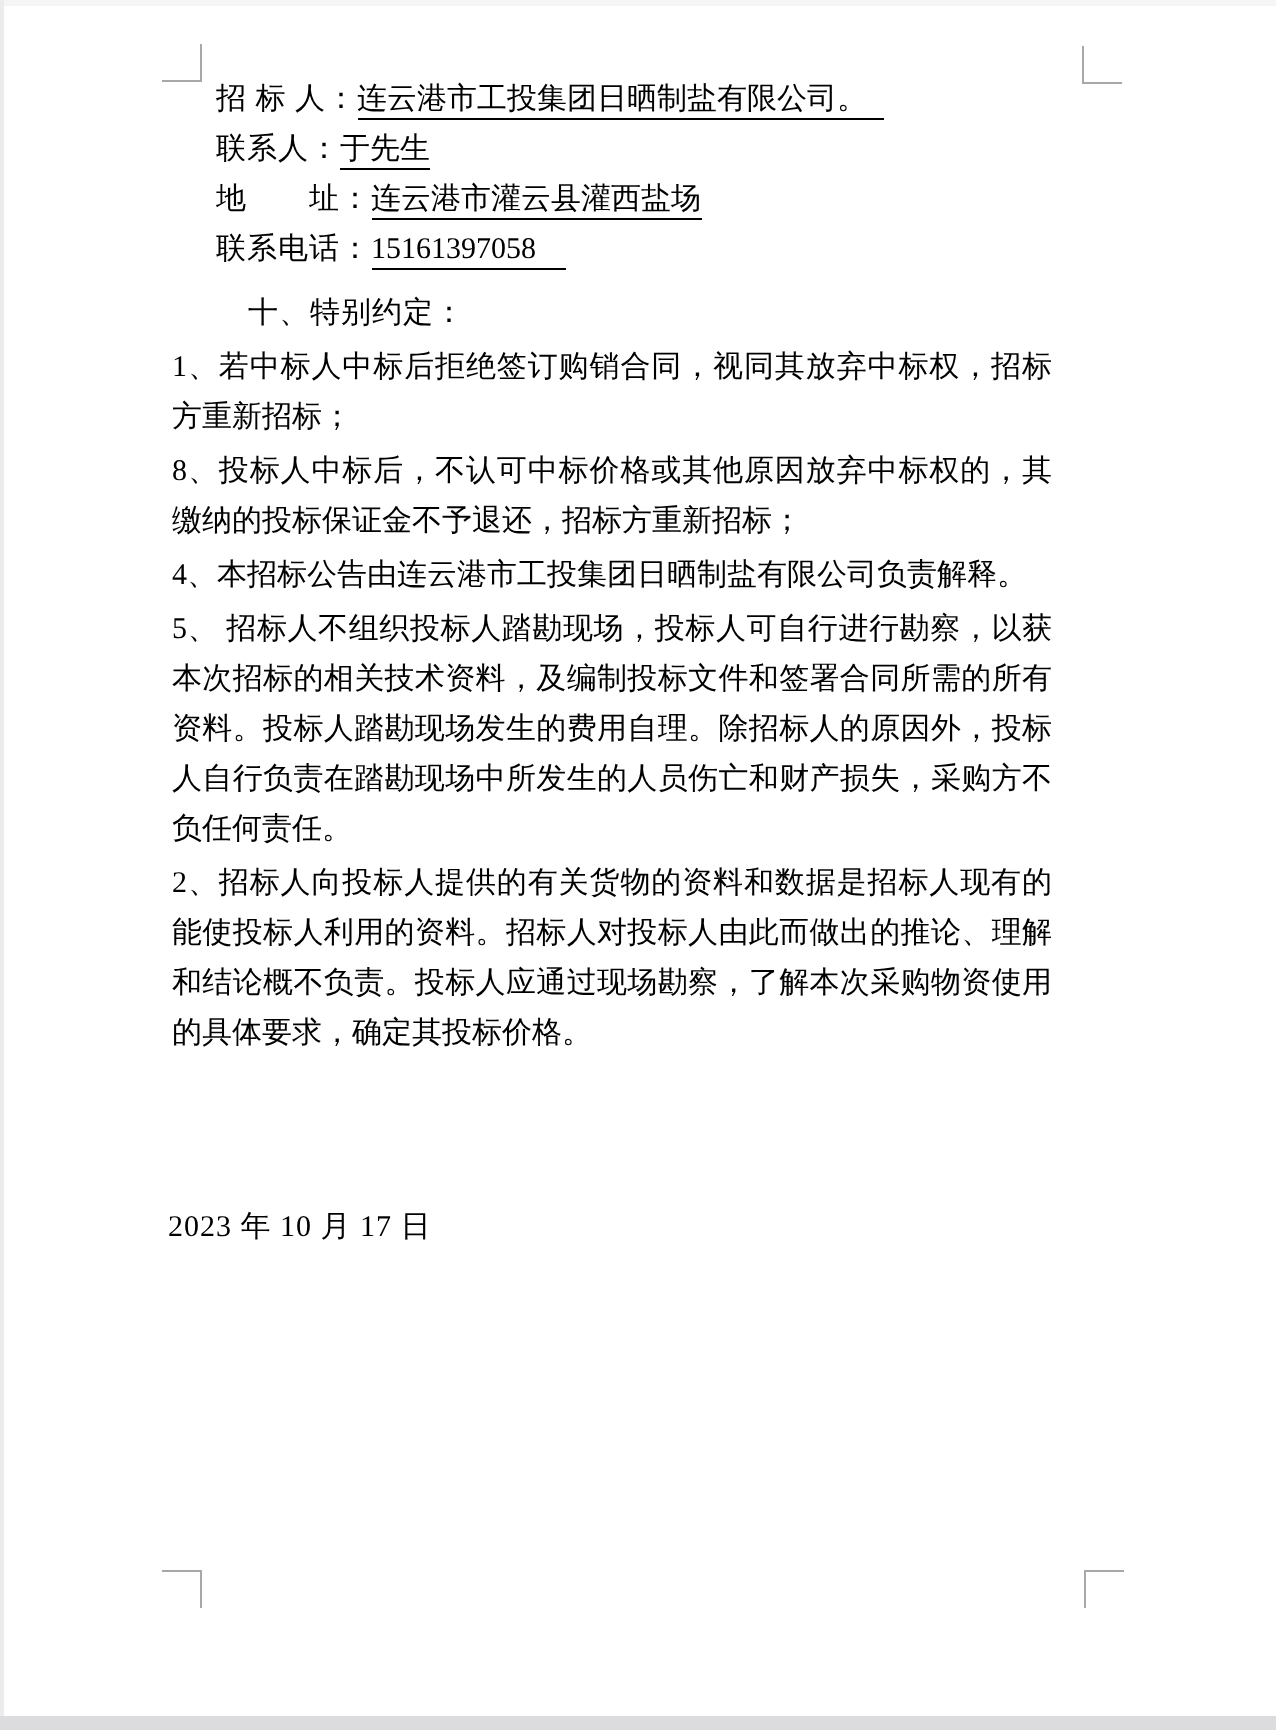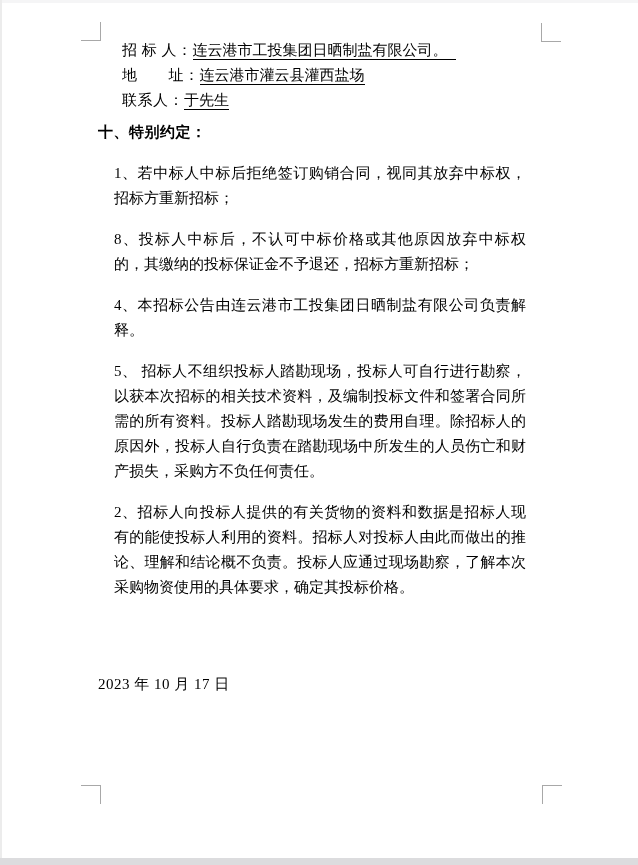--- a/index.html
+++ b/index.html
@@ -30,42 +30,43 @@
   }
   
   .crop { position: absolute; width: 19px; height: 18px; }
   .crop-tl { left: 81px; top: 22px; border-right: 1px solid #a8a8a8; border-bottom: 1px solid #a8a8a8; }
   .crop-tr { left: 541px; top: 23px; border-left: 1px solid #a8a8a8; border-bottom: 1px solid #a8a8a8; }
   .crop-bl { left: 81px; top: 785px; border-right: 1px solid #a8a8a8; border-top: 1px solid #a8a8a8; }
   .crop-br { left: 542px; top: 785px; border-left: 1px solid #a8a8a8; border-top: 1px solid #a8a8a8; }
 
   .text-area {
     position: absolute;
-    left: 98px;
+    left: 84px;
     top: 38px;
     width: 444px;
     font-size: 15px;
     line-height: 25px;
   }
   .contact-block { padding-left: 24px; }
   .contact-line { white-space: nowrap; }
   .contact-line .label { letter-spacing: 0.5px; }
   .uval {
     border-bottom: 1px solid #000000;
     padding-bottom: 1px;
   }
   .ext-sm { padding-right: 8px; }
   .ext-md { padding-right: 15px; }
   .section-heading {
-    font-weight: bold;
+    font-weight: normal;
     margin-top: 7px;
     letter-spacing: 0.5px;
+    margin-left: 40px;
   }
   .clause {
-    margin: 16px;
+    margin: 2px;
     text-align: justify;
     text-justify: inter-ideograph;
   }
   .date-line {
     margin-top: 72px;
     text-align: left;
     letter-spacing: 0.5px;
   }
 </style>
 </head>
@@ -79,24 +80,27 @@
 <div class="crop crop-bl"></div>
 <div class="crop crop-br"></div>
 
 <div class="text-area">
 
   <div class="contact-block">
     <div class="contact-line">
       <span class="label">招 标 人：</span><span class="uval ext-sm">连云港市工投集团日晒制盐有限公司。</span>
     </div>
     <div class="contact-line">
+      <span class="label">联系人：</span><span class="uval">于先生</span>
+    </div>
+    <div class="contact-line">
       <span class="label">地　　址：</span><span class="uval">连云港市灌云县灌西盐场</span>
     </div>
     <div class="contact-line">
-      <span class="label">联系人：</span><span class="uval">于先生</span>
+      <span class="label">联系电话：</span><span class="uval ext-md">15161397058</span>
     </div>
   </div>
 
   <div class="section-heading">十、特别约定：</div>
 
   <p class="clause">1、若中标人中标后拒绝签订购销合同，视同其放弃中标权，招标方重新招标；</p>
   <p class="clause">8、投标人中标后，不认可中标价格或其他原因放弃中标权的，其缴纳的投标保证金不予退还，招标方重新招标；</p>
   <p class="clause">4、本招标公告由连云港市工投集团日晒制盐有限公司负责解释。</p>
   <p class="clause">5、 招标人不组织投标人踏勘现场，投标人可自行进行勘察，以获本次招标的相关技术资料，及编制投标文件和签署合同所需的所有资料。投标人踏勘现场发生的费用自理。除招标人的原因外，投标人自行负责在踏勘现场中所发生的人员伤亡和财产损失，采购方不负任何责任。</p>
   <p class="clause">2、招标人向投标人提供的有关货物的资料和数据是招标人现有的能使投标人利用的资料。招标人对投标人由此而做出的推论、理解和结论概不负责。投标人应通过现场勘察，了解本次采购物资使用的具体要求，确定其投标价格。</p>

